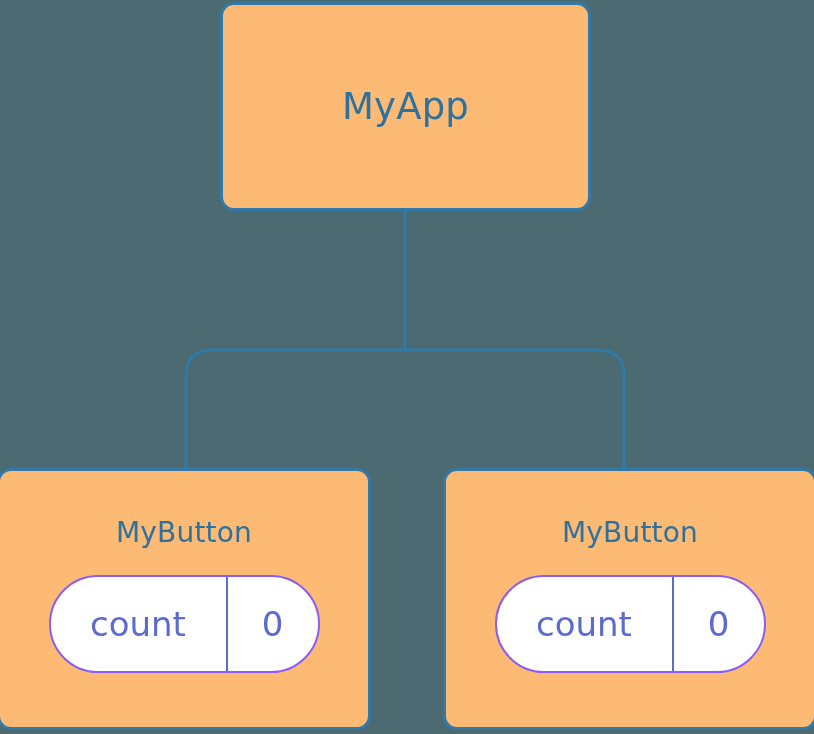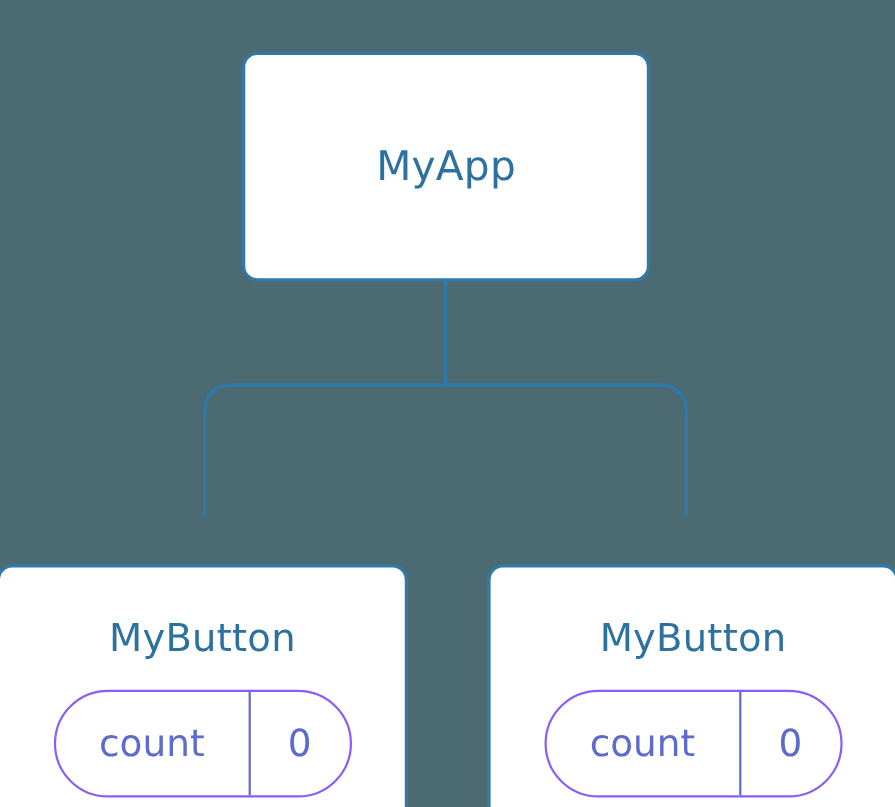--- a/index.html
+++ b/index.html
@@ -24,48 +24,47 @@
     left: 0;
     top: 0;
     width: 814px;
     height: 734px;
     pointer-events: none;
   }
 
   
   .node {
     position: absolute;
-    background: #ffffff;
+    background: #fdba74;
     border: 3px solid #3279a8;
     border-radius: 14px;
     box-sizing: border-box;
     display: flex;
     flex-direction: column;
     align-items: center;
-    margin-top: 45px;
   }
   .node-root {
     left: 220px;
     top: 2px;
     width: 371px;
     height: 209px;
     justify-content: center;
   }
   .node-child {
     top: 468px;
     width: 374px;
     height: 262px;
     justify-content: flex-start;
   }
   .node-child-left  { left: -3px; }
   .node-child-right { left: 443px; }
 
   .node-title {
     color: #2d719f;
-    font-size: 35px;
+    font-size: 28px;
     font-weight: 400;
     letter-spacing: 0.2px;
     line-height: 1;
     white-space: nowrap;
   }
   .node-root .node-title {
     font-size: 37px;
   }
   .node-child .node-title {
     margin-top: 48px;

